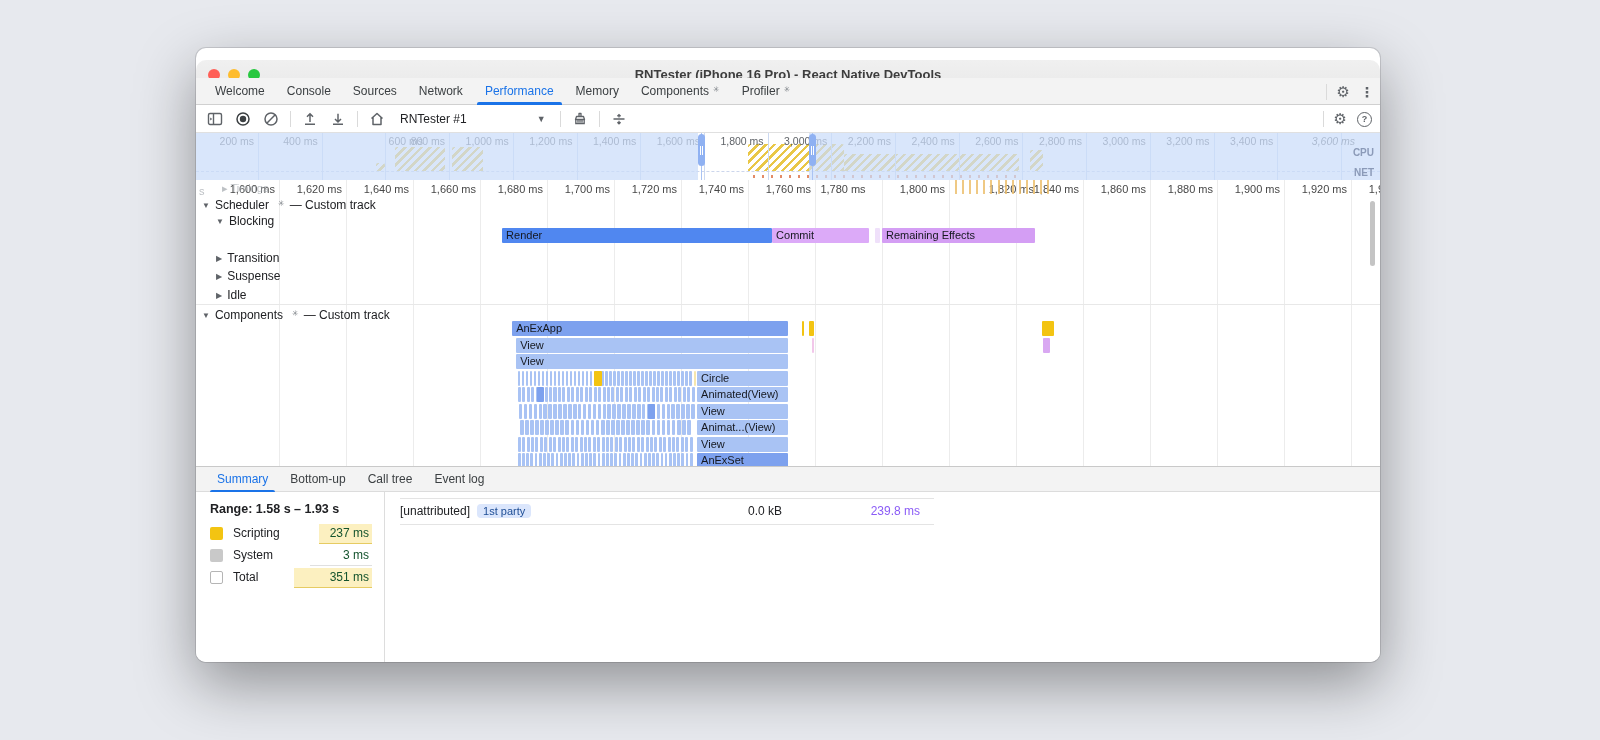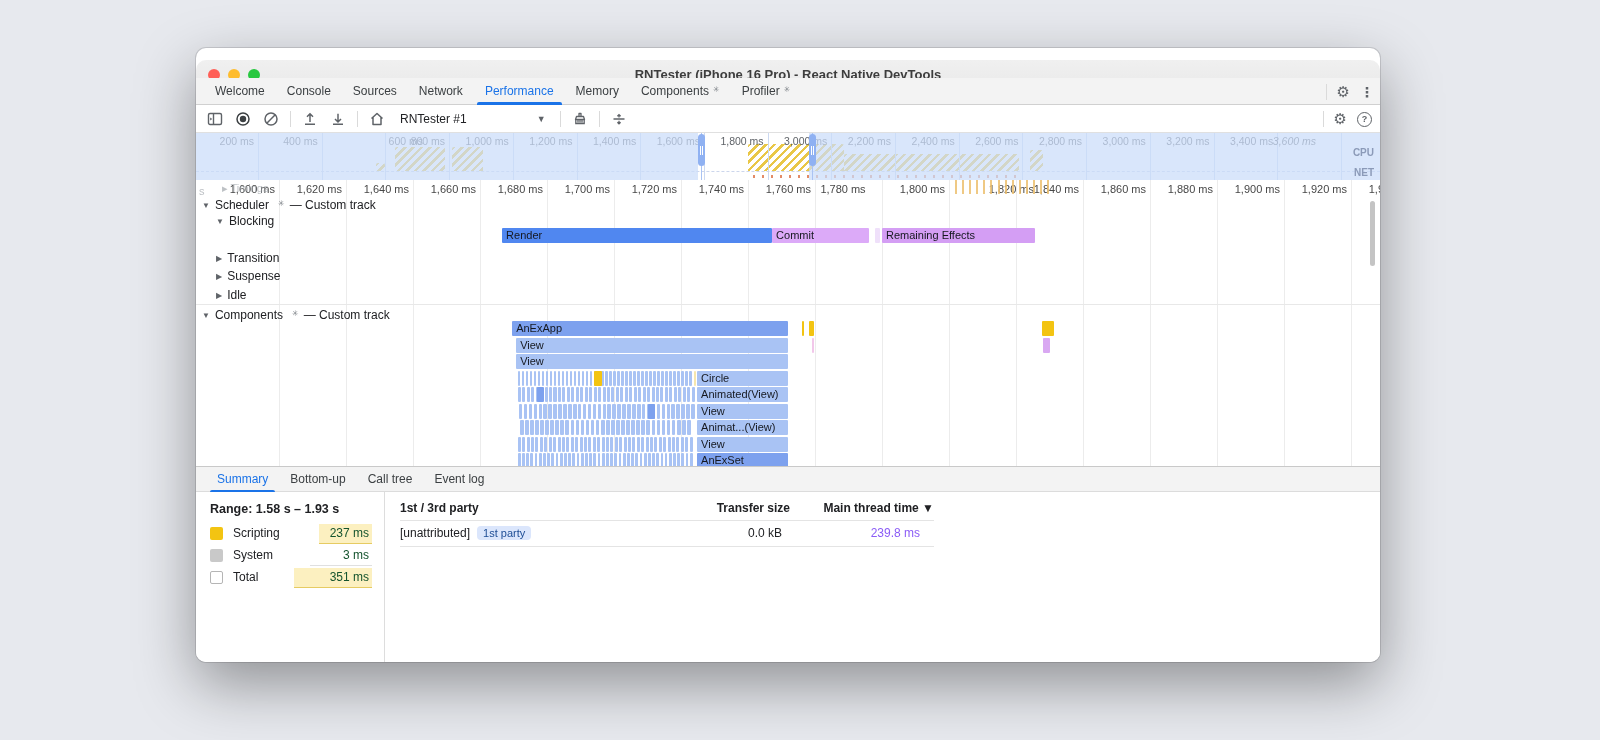--- a/index.html
+++ b/index.html
@@ -224,21 +224,21 @@
         <div class="ovlab" style="left: 752.4px;">2,600 ms</div>
         <div class="ovgrid" style="left: 890.1px;"></div>
         <div class="ovlab" style="left: 816.1px;">2,800 ms</div>
         <div class="ovgrid" style="left: 953.8px;"></div>
         <div class="ovlab" style="left: 879.8px;">3,000 ms</div>
         <div class="ovgrid" style="left: 1017.5px;"></div>
         <div class="ovlab" style="left: 943.5px;">3,200 ms</div>
         <div class="ovgrid" style="left: 1081.2px;"></div>
         <div class="ovlab" style="left: 1007.2px;">3,400 ms</div>
         <div class="ovgrid" style="left: 1144.9px;"></div>
-        <div class="ovlab" style="left: 1050px; font-style: italic;">3,600 ms</div>
+        <div class="ovlab" style="left: 1089px; font-style: italic;">3,600 ms</div>
         <div class="netdash"></div>
         <div class="nettick" style="left: 557.267px;"></div>
         <div class="nettick" style="left: 566.267px;"></div>
         <div class="nettick" style="left: 575.267px;"></div>
         <div class="nettick" style="left: 584.267px;"></div>
         <div class="nettick" style="left: 593.267px;"></div>
         <div class="nettick" style="left: 602.267px;"></div>
         <div class="nettick" style="left: 611.267px;"></div>
         <div class="nettick" style="left: 620.267px;"></div>
         <div class="nettick" style="left: 629.267px;"></div>
@@ -654,25 +654,20 @@
               <div class="leglab">Total</div>
               <div class="valcell">
                 <div class="valbar" style="width: 100%;"></div>
                 <div style="position: absolute; left: 0%; right: 0px; bottom: 0px; height: 1px; background: rgb(230, 203, 98);"></div>
                 <div class="valtxt">351 ms</div>
               </div>
             </div>
           </div>
       </div>
       <div class="rtable" id="rtable">
-          <div style="position: relative; height: 22px;">
-            <div class="th" style="position: absolute; left: 0px; top: 3px;">1st / 3rd party</div>
-            <div class="th" style="position: absolute; right: 144px; top: 3px;">Transfer size</div>
-            <div class="th" style="position: absolute; right: 0px; top: 3px;">Main thread time ▼</div>
-          </div>
           <div class="hrline" style="position: relative;"></div>
           <div style="position: relative; height: 25px;">
             <div style="position: absolute; left: 0px; top: 5px; font-size: 12px; color: rgb(32, 33, 36);">[unattributed]<span class="badge">1st party</span></div>
             <div style="position: absolute; right: 152px; top: 5px; font-size: 12px; color: rgb(32, 33, 36);">0.0 kB</div>
             <div style="position: absolute; right: 14px; top: 5px; font-size: 12px; color: #8b5cf6;">239.8 ms</div>
           </div>
           <div class="hrline" style="position: relative;"></div>
         </div>
     </div>
 

